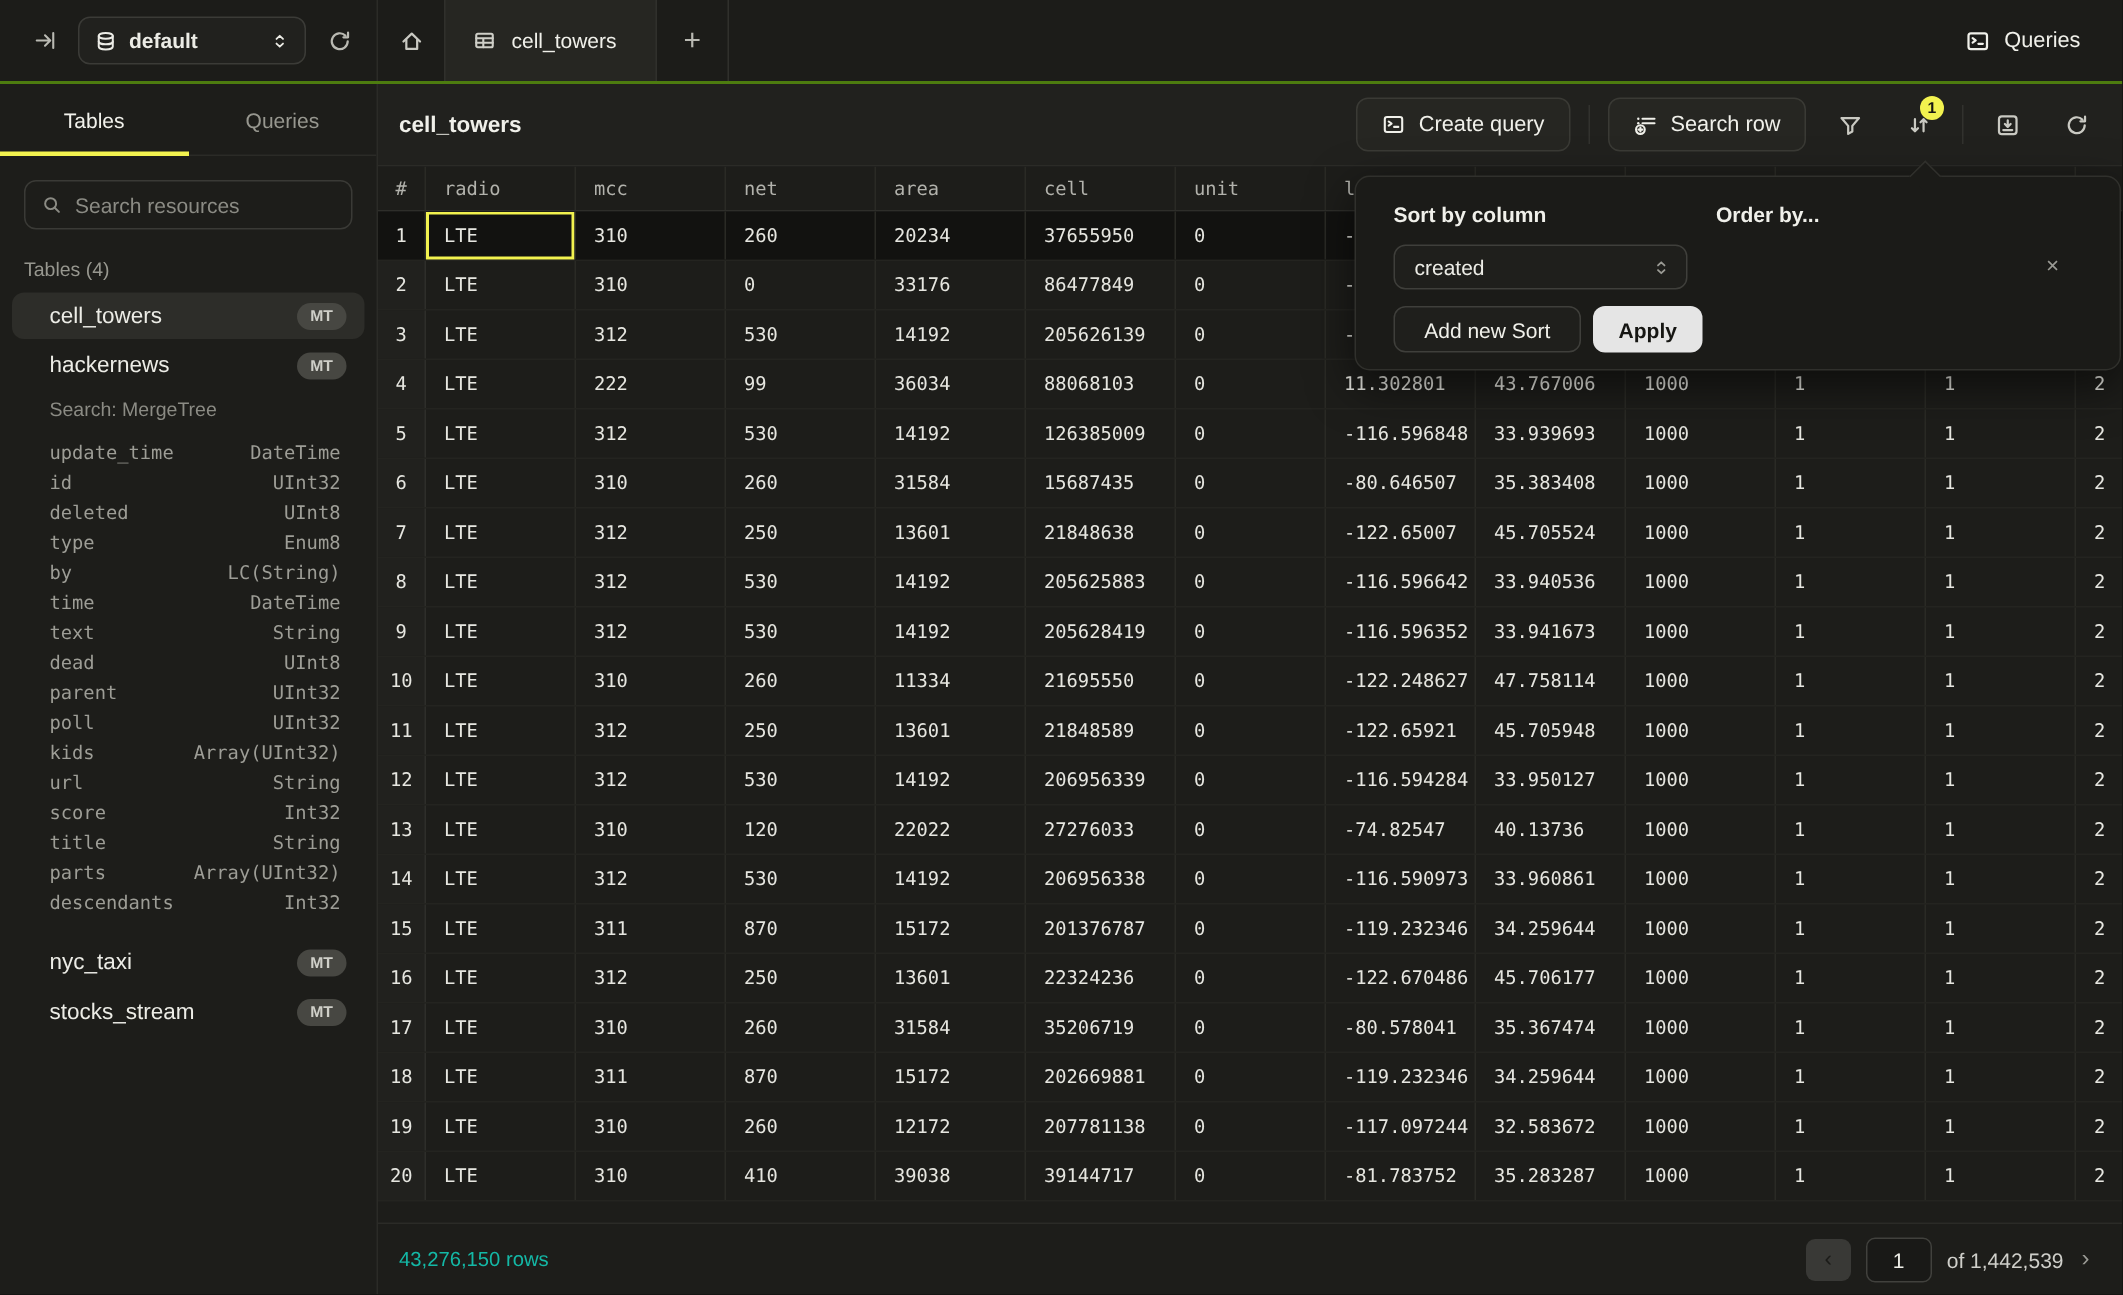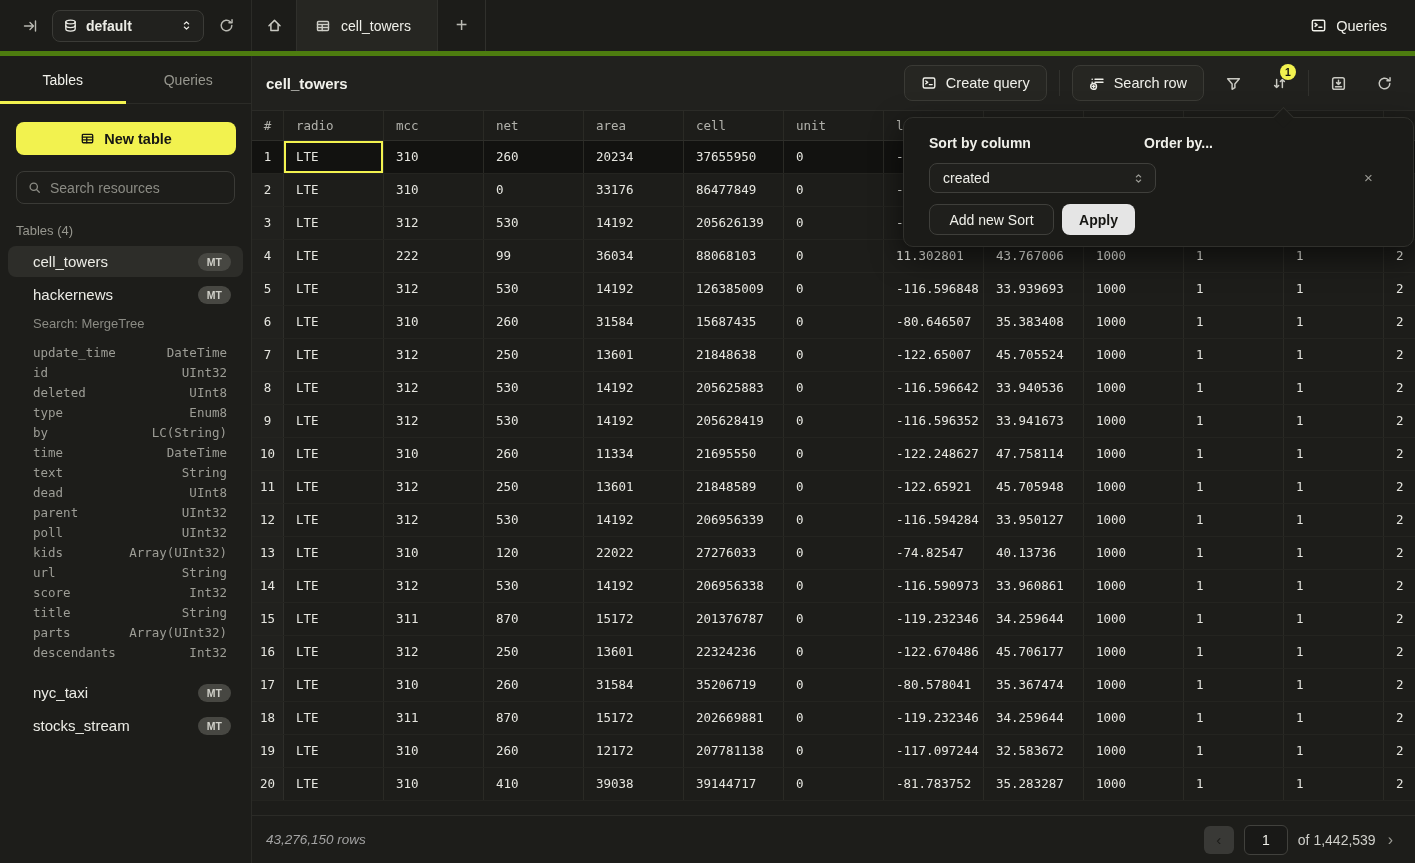--- a/index.html
+++ b/index.html
@@ -3,21 +3,21 @@
 <meta charset="utf-8">
 <style>
   * { box-sizing: border-box; margin: 0; padding: 0; }
   html,body { background:#111; }
   body { font-family: "Liberation Sans", sans-serif; }
   #app { position:relative; width:1415px; height:863px; background:#1d1d1a; overflow:hidden; color:#e8e8e3; }
 
   svg.ic { display:block; stroke:currentColor; fill:none; stroke-width:1.4; stroke-linecap:round; stroke-linejoin:round; }
 
   
-  .topbar { position:absolute; top:0; left:0; right:0; height:56px; background:#1c1c19; border-bottom:5px solid #4d7c0f; display:flex; align-items:stretch; }
+  .topbar { position:absolute; top:0; left:0; right:0; height:56px; background:#1c1c19; border-bottom:2px solid #4d7c0f; display:flex; align-items:stretch; }
   .topbar-left { width:252px; flex:0 0 252px; display:flex; align-items:center; gap:14px; padding:0 16px 0 22px; border-right:1px solid #2b2b27; }
   .icbtn { color:#b9b9b2; cursor:pointer; display:flex; align-items:center; justify-content:center; }
   .db-select { flex:1; height:32px; border:1px solid #3b3b37; border-radius:8px; background:#21211e; display:flex; align-items:center; gap:8px; padding:0 10px; color:#ececE6; font-size:14px; font-weight:600; cursor:pointer; }
   .db-select .grow { flex:1; }
   .tabstrip { display:flex; align-items:stretch; }
   .home-btn { width:44px; display:flex; align-items:center; justify-content:center; color:#c9c9c2; cursor:pointer; }
   .tab { display:flex; align-items:center; gap:10px; padding:0 26px 0 18px; background:#262622; border-left:1px solid #30302c; border-right:1px solid #30302c; color:#f0f0ea; font-size:14px; font-weight:500; cursor:pointer; }
   .tab .ticon { color:#cfcfc8; }
   .newtab { width:48px; display:flex; align-items:center; justify-content:center; font-size:20px; color:#b9b9b2; border-right:1px solid #30302c; cursor:pointer; }
   .queries-btn { margin-left:auto; display:flex; align-items:center; gap:9px; padding:0 28px 0 12px; color:#f0f0ea; font-size:14.5px; font-weight:500; cursor:pointer; }
@@ -62,21 +62,21 @@
   .tr { height:33px; border-bottom:1px solid #242420; }
   .c0 { flex:0 0 32px; padding:0; text-align:center; }
   .rownum { background:#21211e; color:#85857f; border-right:1px solid #2e2e2a; }
   .tr.selected .td { background:#121210; }
   .tr.selected .rownum { background:#17Integer1714; }
   .td.focused { box-shadow: inset 0 0 0 2px #f2f24f; }
   .td { color:#e6e6e0; }
 
   
   .footer { position:absolute; left:0; right:0; bottom:0; height:48px; background:#1d1d1a; border-top:1px solid #2b2b27; display:flex; align-items:center; padding:0 20px 0 14px; }
-  .rows-count { font-size:13.5px; color:#a3a3a3;font-style:italic; }
+  .rows-count { font-size:13.5px; color:#14b8a6; }
   .pager { margin-left:auto; display:flex; align-items:center; gap:10px; }
   .pg-prev { width:30px; height:28px; border-radius:6px; background:#393936; color:#1b1b18; border:none; font-size:15px; cursor:pointer; display:flex; align-items:center; justify-content:center; font-family:inherit; }
   .page-input { width:44px; height:30px; border-radius:6px; border:1px solid #41413d; background:#191917; color:#f0f0ea; text-align:center; font-size:14px; outline:none; font-family:inherit; }
   .of-label { font-size:14px; color:#cfcfca; }
   .pg-next { background:none; border:none; color:#9a9a94; font-size:16px; cursor:pointer; padding:0 2px; font-family:inherit; }
 
   
   .popover { position:absolute; left:903px; top:117px; width:511px; height:130px; background:#1b1b18; border:1px solid #30302c; border-radius:10px; box-shadow:0 10px 30px rgba(0,0,0,.55); z-index:10; }
   .popover::before { content:""; position:absolute; top:-8px; left:372px; width:14px; height:14px; background:#1b1b18; border-left:1px solid #30302c; border-top:1px solid #30302c; transform:rotate(45deg); }
   .pop-label { position:absolute; top:17px; font-size:14px; font-weight:700; color:#f0f0ea; }
@@ -151,27 +151,20 @@
       </span>
       <span>Queries</span>
     </div>
   </div>
 
   <div class="sidebar">
     <div class="side-tabs">
       <div class="side-tab active">Tables</div>
       <div class="side-tab">Queries</div>
     </div>
-    <button class="new-table-btn">
-      <svg class="ic" width="15" height="15" viewBox="0 0 16 16" style="stroke:#161613">
-          <rect x="2.5" y="3.5" width="11" height="9" rx="1"></rect>
-          <path d="M2.5 6.5h11M7.2 6.5v6M2.5 9.5h11"></path>
-        </svg>
-      <span>New table</span>
-    </button>
     <div class="search-box">
       <span>
         <svg class="ic" width="15" height="15" viewBox="0 0 16 16">
             <circle cx="7.2" cy="7.2" r="3.9"></circle>
             <path d="M10.1 10.1l3 3"></path>
           </svg>
       </span>
       <input type="text" placeholder="Search resources" style="">
     </div>
     <div class="section-label">Tables (4)</div>
@@ -638,21 +631,21 @@
         <input class="page-input" value="1" style="">
         <span class="of-label">of 1,442,539</span>
         <button class="pg-next">›</button>
       </div>
     </div>
   </div>
 
   <div class="popover">
     <span class="pop-label" style="left:25px">Sort by column</span>
     <span class="pop-label" style="left:240px">Order by...</span>
-    <div class="pop-select" style="left:25px; width:227px">
+    <div class="pop-select" style="left:25px; width:196px">
       <span class="grow">created</span>
       <span class="chev">
         <svg class="ic" width="13" height="15" viewBox="0 0 15 16">
             <path d="M5 6.2l2.5-2.4L10 6.2M5 9.8l2.5 2.4L10 9.8"></path>
           </svg>
       </span>
     </div>
     <span class="pop-close">×</span>
     <button class="pop-btn add-sort">Add new Sort</button>
     <button class="pop-btn apply">Apply</button>

